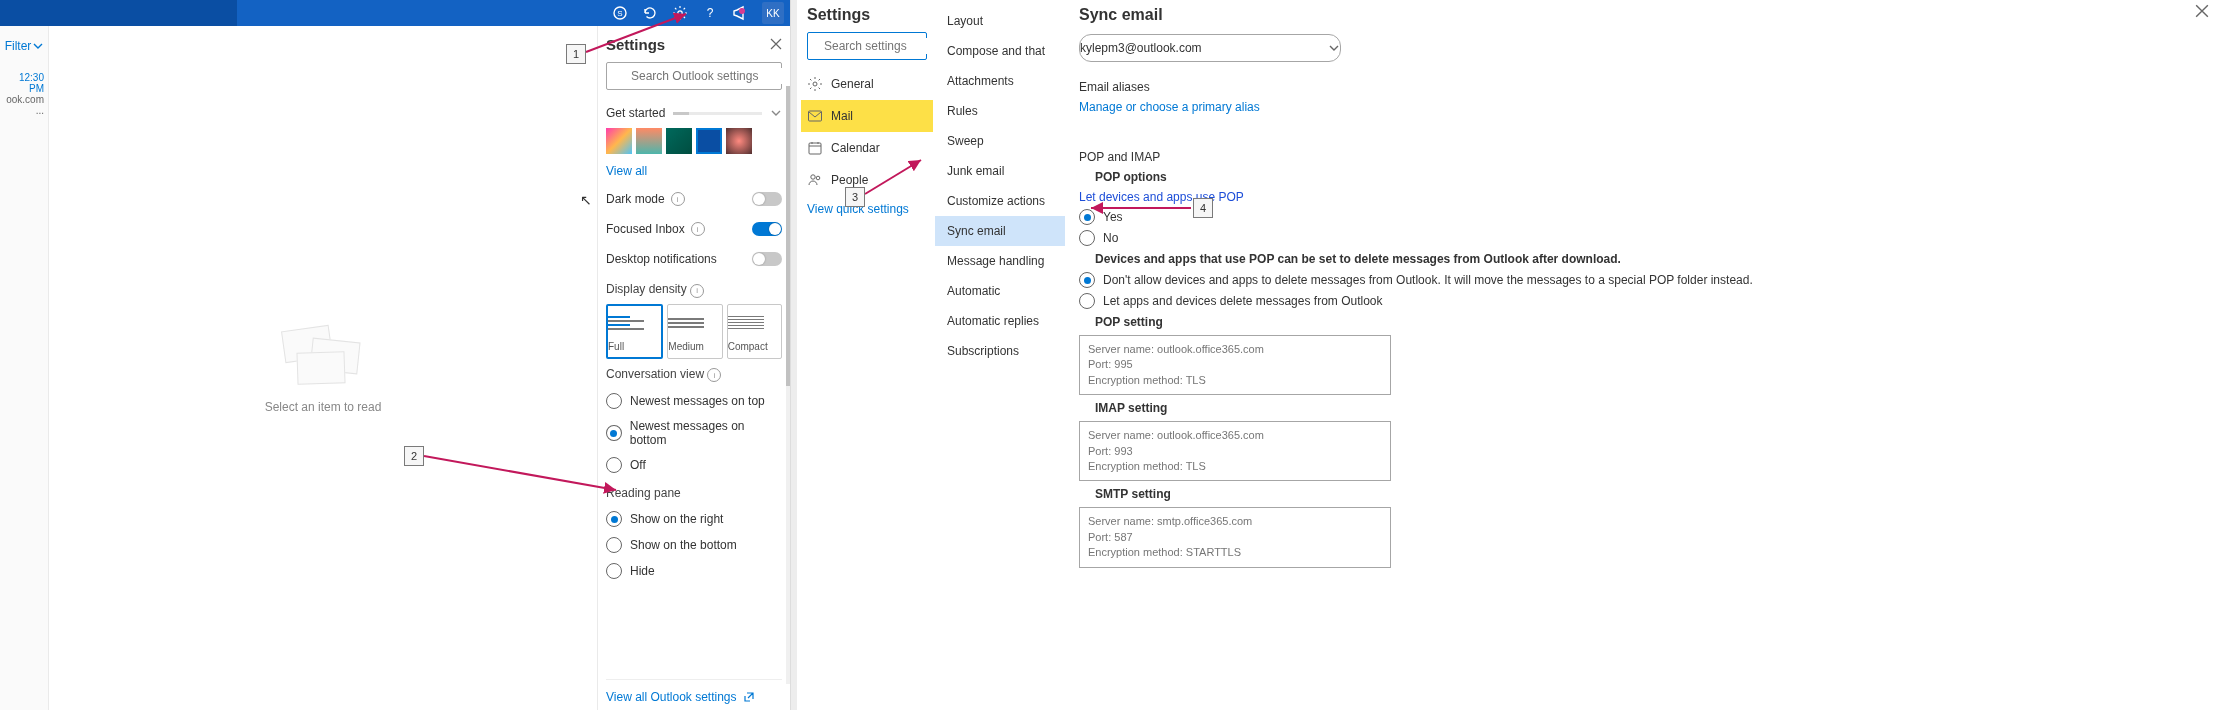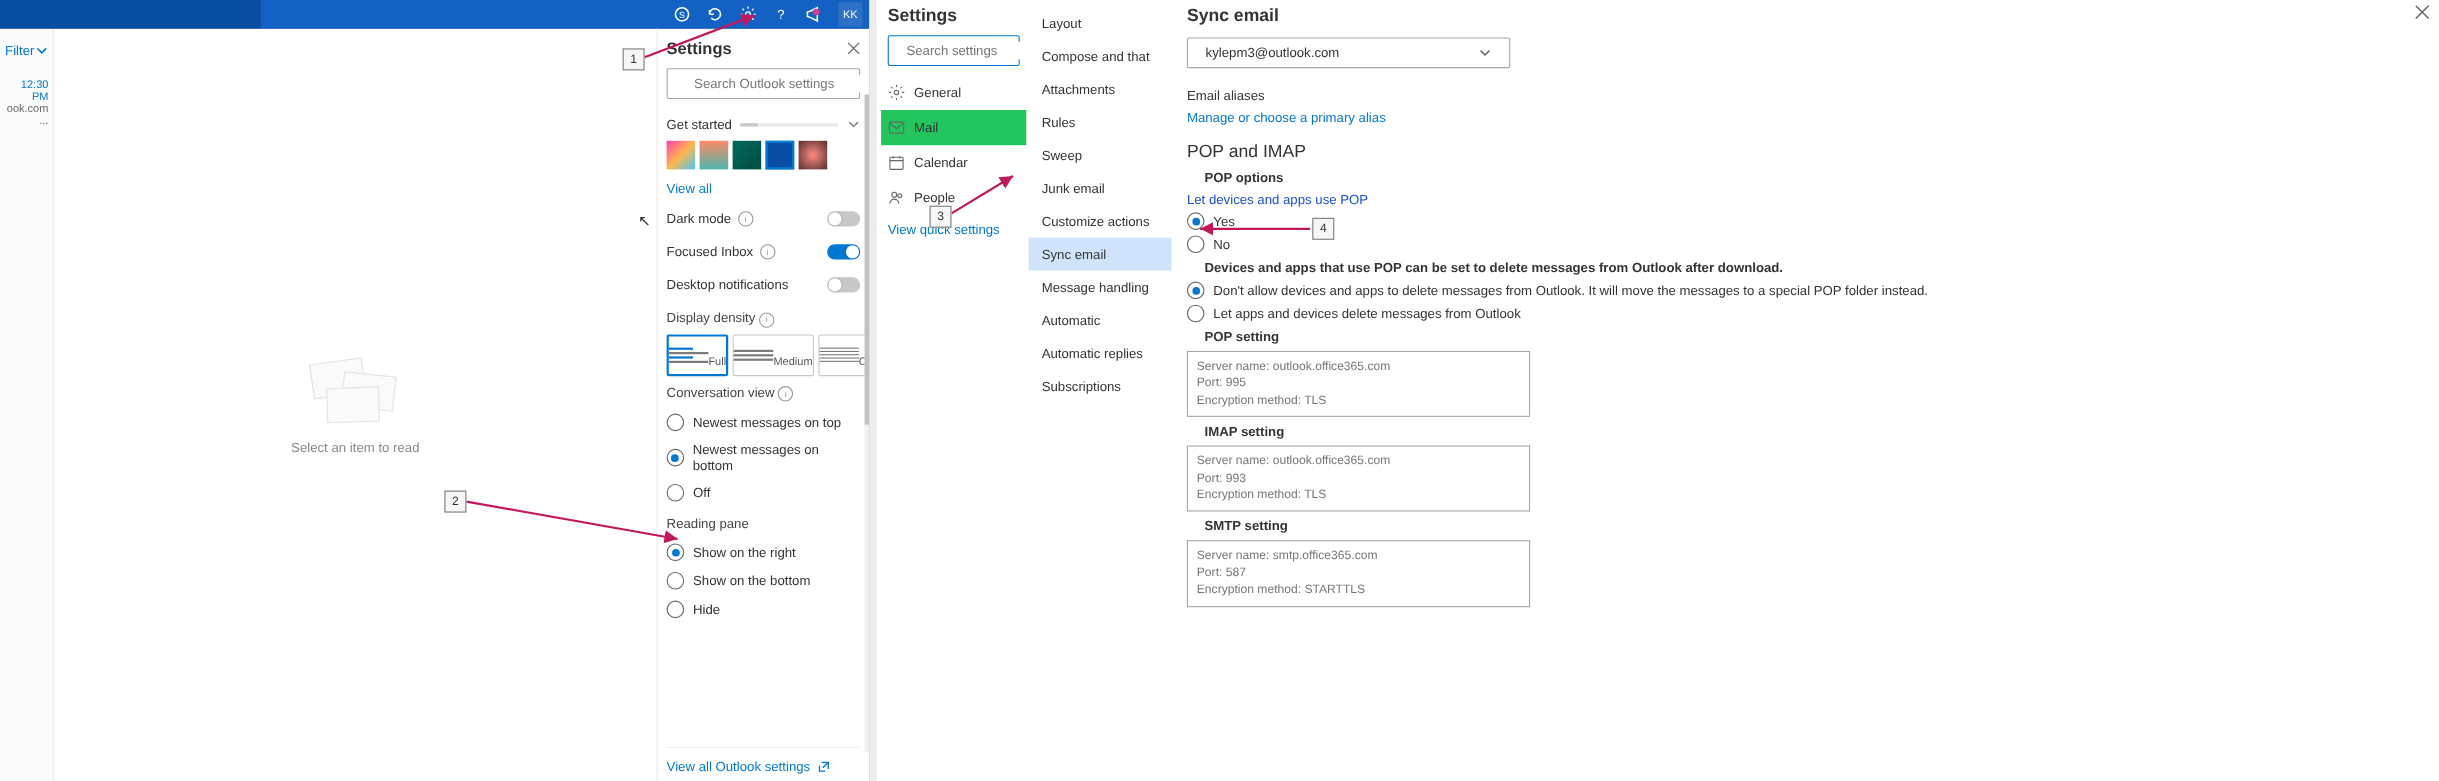--- a/index.html
+++ b/index.html
@@ -31,21 +31,21 @@
 .toggle{width:30px;height:14px;border-radius:8px;background:#c8c8c8;position:relative;cursor:pointer}
 .toggle .knob{width:12px;height:12px;border-radius:50%;background:#fff;position:absolute;top:1px;left:1px;box-shadow:0 0 2px rgba(0,0,0,.3)}
 .toggle.on{background:#0078d4}
 .toggle.on .knob{left:auto;right:1px}
 .themes{display:flex;gap:4px;margin-top:4px}
 .theme{width:26px;height:26px;cursor:pointer}
 .theme.sel{outline:2px solid #0078d4;outline-offset:-2px}
 .viewall{color:#0078d4;font-size:12px;margin:10px 0 6px;cursor:pointer;display:inline-block}
 .section-label{font-size:12px;color:#444;margin:8px 0 6px;font-weight:400}
 .density{display:flex;gap:4px}
-.dcard{flex:1;border:1px solid #c8c8c8;border-radius:2px;display:flex;align-items:flex-end;padding:6px 0;cursor:pointer}
+.dcard{flex:1;border:1px solid #c8c8c8;border-radius:2px;display:flex;flex-direction:column;align-items:flex-start;padding:6px 0;cursor:pointer}
 .dcard.sel{border-color:#0078d4;border-width:2px;padding:5px 0}
 .dglyph{width:36px;height:24px;display:flex;flex-direction:column;gap:2px;justify-content:center}
 .dglyph .ln{height:2px;background:#7a7a7a}
 .dcard .cap{font-size:10px;color:#555;margin-top:6px}
 .radio-row{display:flex;align-items:center;gap:8px;margin:5px 0;cursor:pointer}
 .radio{width:14px;height:14px;border:1px solid #666;border-radius:50%;display:inline-flex;align-items:center;justify-content:center}
 .radio.sel::after{content:"";width:7px;height:7px;border-radius:50%;background:#0078d4}
 .q-scroll{position:absolute;right:0;top:60px;bottom:26px;width:4px;background:#f0f0f0}
 .q-thumb{position:absolute;left:0;width:4px;background:#c1c1c1;top:0;height:300px}
 .vall-row{display:flex;align-items:center;gap:6px;color:#0078d4;padding:10px 0 6px;cursor:pointer;border-top:1px solid #eee;margin-top:auto}
@@ -58,29 +58,29 @@
 .callout{position:absolute;width:18px;height:18px;border:1px solid #7a7a7a;background:#f6f6f6;display:flex;align-items:center;justify-content:center;font-size:11px;color:#333;z-index:10}
 .arrow{position:absolute;z-index:9}
 
 .right{flex:1;display:flex;position:relative}
 .r-scroll{position:absolute;left:0;top:0;bottom:0;width:6px;background:#ededed}
 .col1{width:120px;padding:6px 8px 0 16px}
 .set-title{font-size:16px;font-weight:600;color:#333;margin-bottom:8px}
 .set-search{border:1px solid #0078d4;border-radius:2px;height:26px;display:flex;align-items:center;gap:6px;padding:0 8px;color:#666;margin-bottom:8px}
 .set-search input{border:0;outline:0;flex:1;font-size:12px}
 .nav-item{display:flex;align-items:center;gap:8px;height:32px;color:#333;cursor:pointer;padding:0 6px;margin:0 -6px}
-.nav-item.sel{background:#22c55e}
+.nav-item.sel{background:#fde047}
 .nav-ico{width:16px;height:16px;color:#666}
 .vqs{color:#0078d4;margin-top:6px;cursor:pointer}
 .col2{width:130px;padding:6px 0 0 0}
 .sub-item{height:30px;display:flex;align-items:center;padding:0 12px;color:#333;cursor:pointer}
 .sub-item.sel{background:#cfe4fa}
 .col3{flex:1;padding:6px 20px 0 14px;position:relative}
 .sync-title{font-size:16px;font-weight:600;margin-bottom:10px}
-.acct-dd{width:260px;height:26px;border:1px solid #a6a6a6;border-radius:2px;display:flex;align-items:center;justify-content:space-between;padding:0 16px;color:#333;cursor:pointer}
+.acct-dd{width:260px;height:26px;border:1px solid #a6a6a6;border-radius:12px;display:flex;align-items:center;justify-content:space-between;padding:0 0;color:#333;cursor:pointer}
 .h-sub{font-weight:400;margin:18px 0 6px}
 .mlink{color:#0078d4;cursor:pointer}
 .bold-sm{font-weight:600;margin:6px 16px}
 .txt{color:#1d4ed8;margin:4px 0}
 .server-box{width:294px;border:1px solid #a6a6a6;padding:6px 8px;color:#767676;font-size:11px;margin-top:4px;line-height:1.4}
 .r-close{position:absolute;right:8px;top:4px;color:#666;cursor:pointer}
 
 </style>
 </head>
 <body>
@@ -369,21 +369,21 @@
       <div class="acct-dd">
         <span>kylepm3@outlook.com</span>
         <svg width="12" height="12" viewBox="0 0 12 12">
             <path d="M2 4l4 4 4-4" fill="none" stroke="#666" stroke-width="1.4"></path>
           </svg>
       </div>
 
       <div class="h-sub">Email aliases</div>
       <div class="mlink">Manage or choose a primary alias</div>
 
-      <div class="h-sub" style="margin-top:16px;font-size:16px">POP and IMAP</div>
+      <div class="h-sub" style="margin-top:36px;font-size:12px">POP and IMAP</div>
       <div class="bold-sm">POP options</div>
       <div class="txt">Let devices and apps use POP</div>
       <div class="radio-row">
           <span class="radio sel"></span>
           <span>Yes</span>
         </div>
       <div class="radio-row">
           <span class="radio"></span>
           <span>No</span>
         </div>

